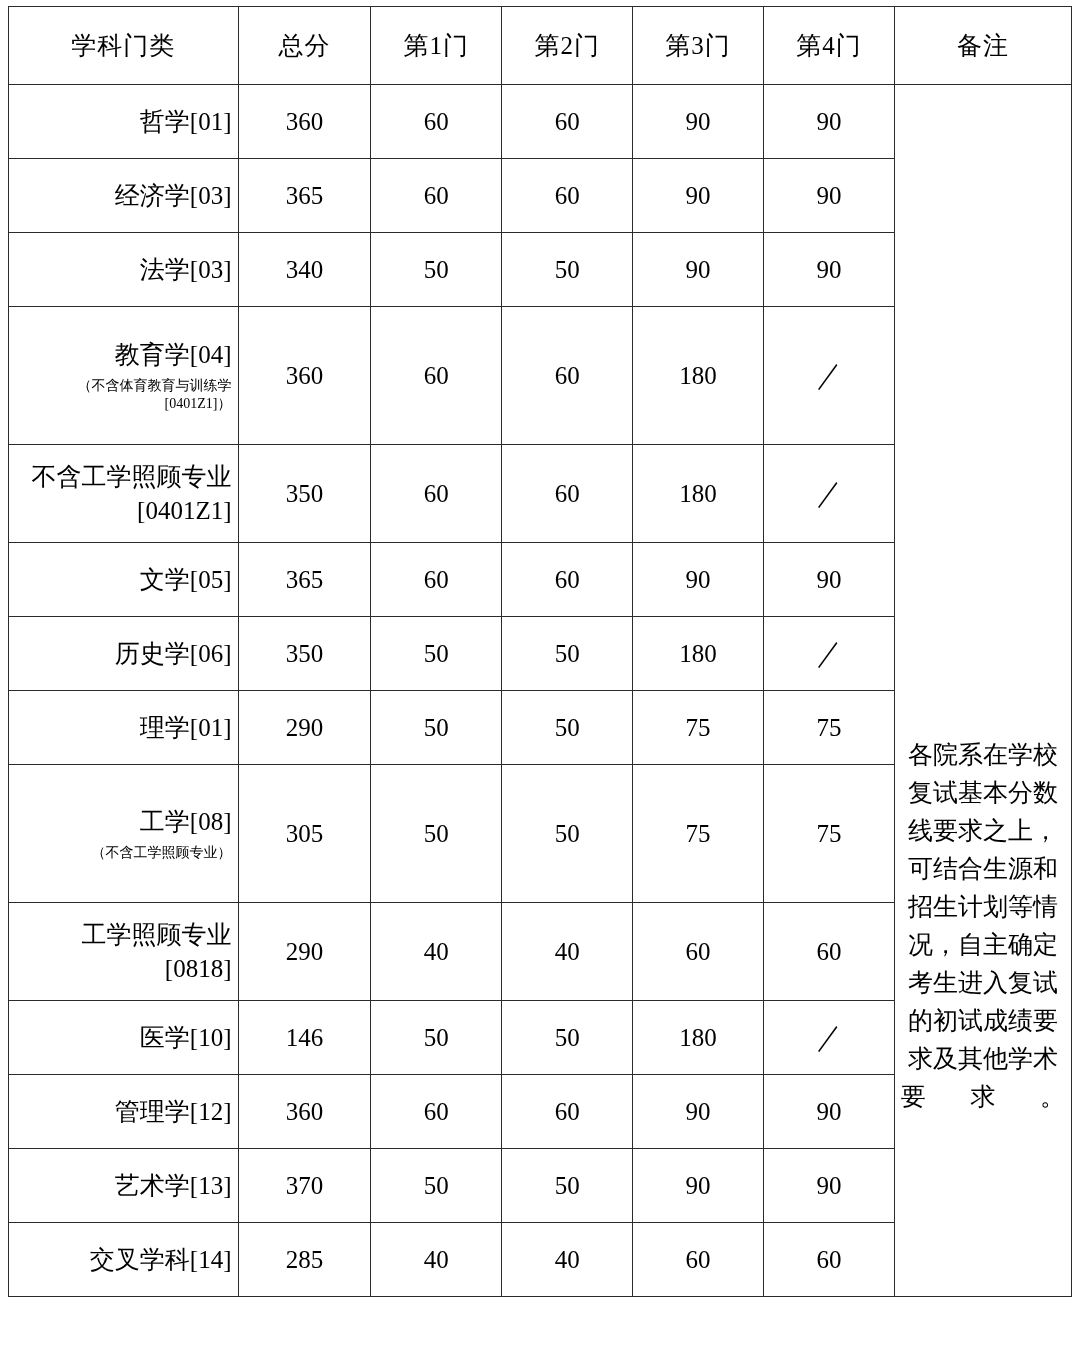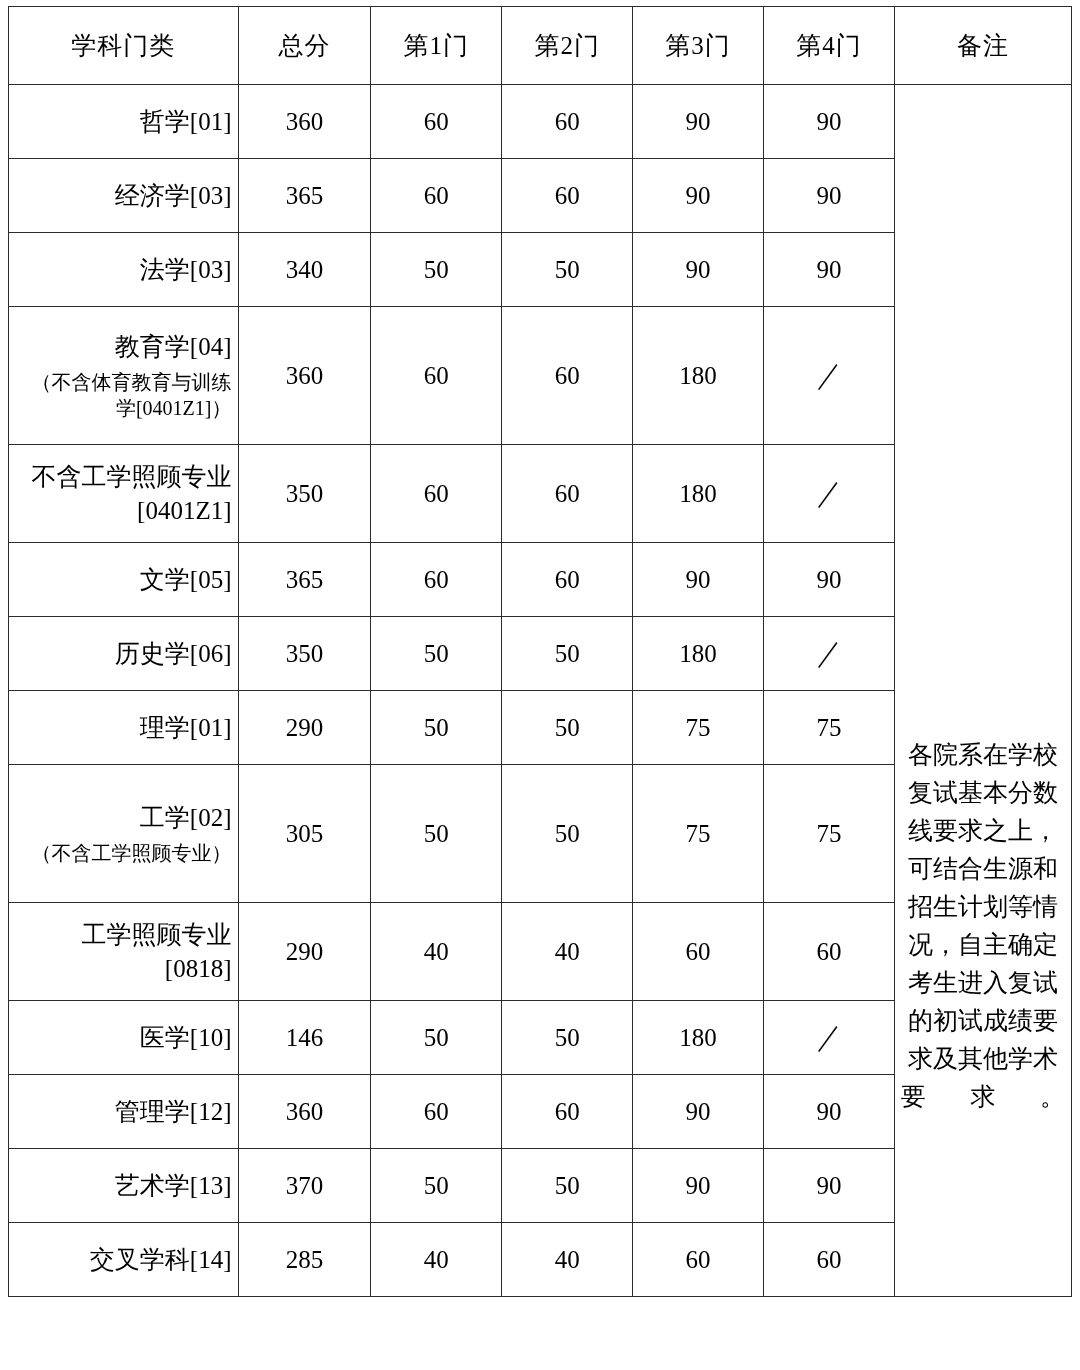--- a/index.html
+++ b/index.html
@@ -53,21 +53,21 @@
   tbody td.cat {
     text-align: right;
     font-size: 25px;
     line-height: 1.34;
   }
   tbody td.num {
     font-size: 25px;
   }
   .sub {
     display: block;
-    font-size: 20px;
+    font-size: 14px;
     line-height: 1.3;
     margin-top: 6px;
   }
   .slash {
     display: inline-block;
     font-size: 30px;
     transform: scaleX(0.8);
   }
   td.note {
     vertical-align: top;
@@ -173,21 +173,21 @@
         </tr>
         <tr class="r-normal">
           <td class="cat"><span>理学[01]</span></td>
           <td class="num">290</td>
           <td class="num">50</td>
           <td class="num">50</td>
           <td class="num">75</td>
           <td class="num">75</td>
         </tr>
         <tr class="r-tall">
-          <td class="cat"><span>工学[02]</span><span class="sub">（不含工学照顾专业）</span></td>
+          <td class="cat"><span>工学[08]</span><span class="sub">（不含工学照顾专业）</span></td>
           <td class="num">305</td>
           <td class="num">50</td>
           <td class="num">50</td>
           <td class="num">75</td>
           <td class="num">75</td>
         </tr>
         <tr class="r-mid">
           <td class="cat"><span>工学照顾专业[0818]</span></td>
           <td class="num">290</td>
           <td class="num">40</td>

